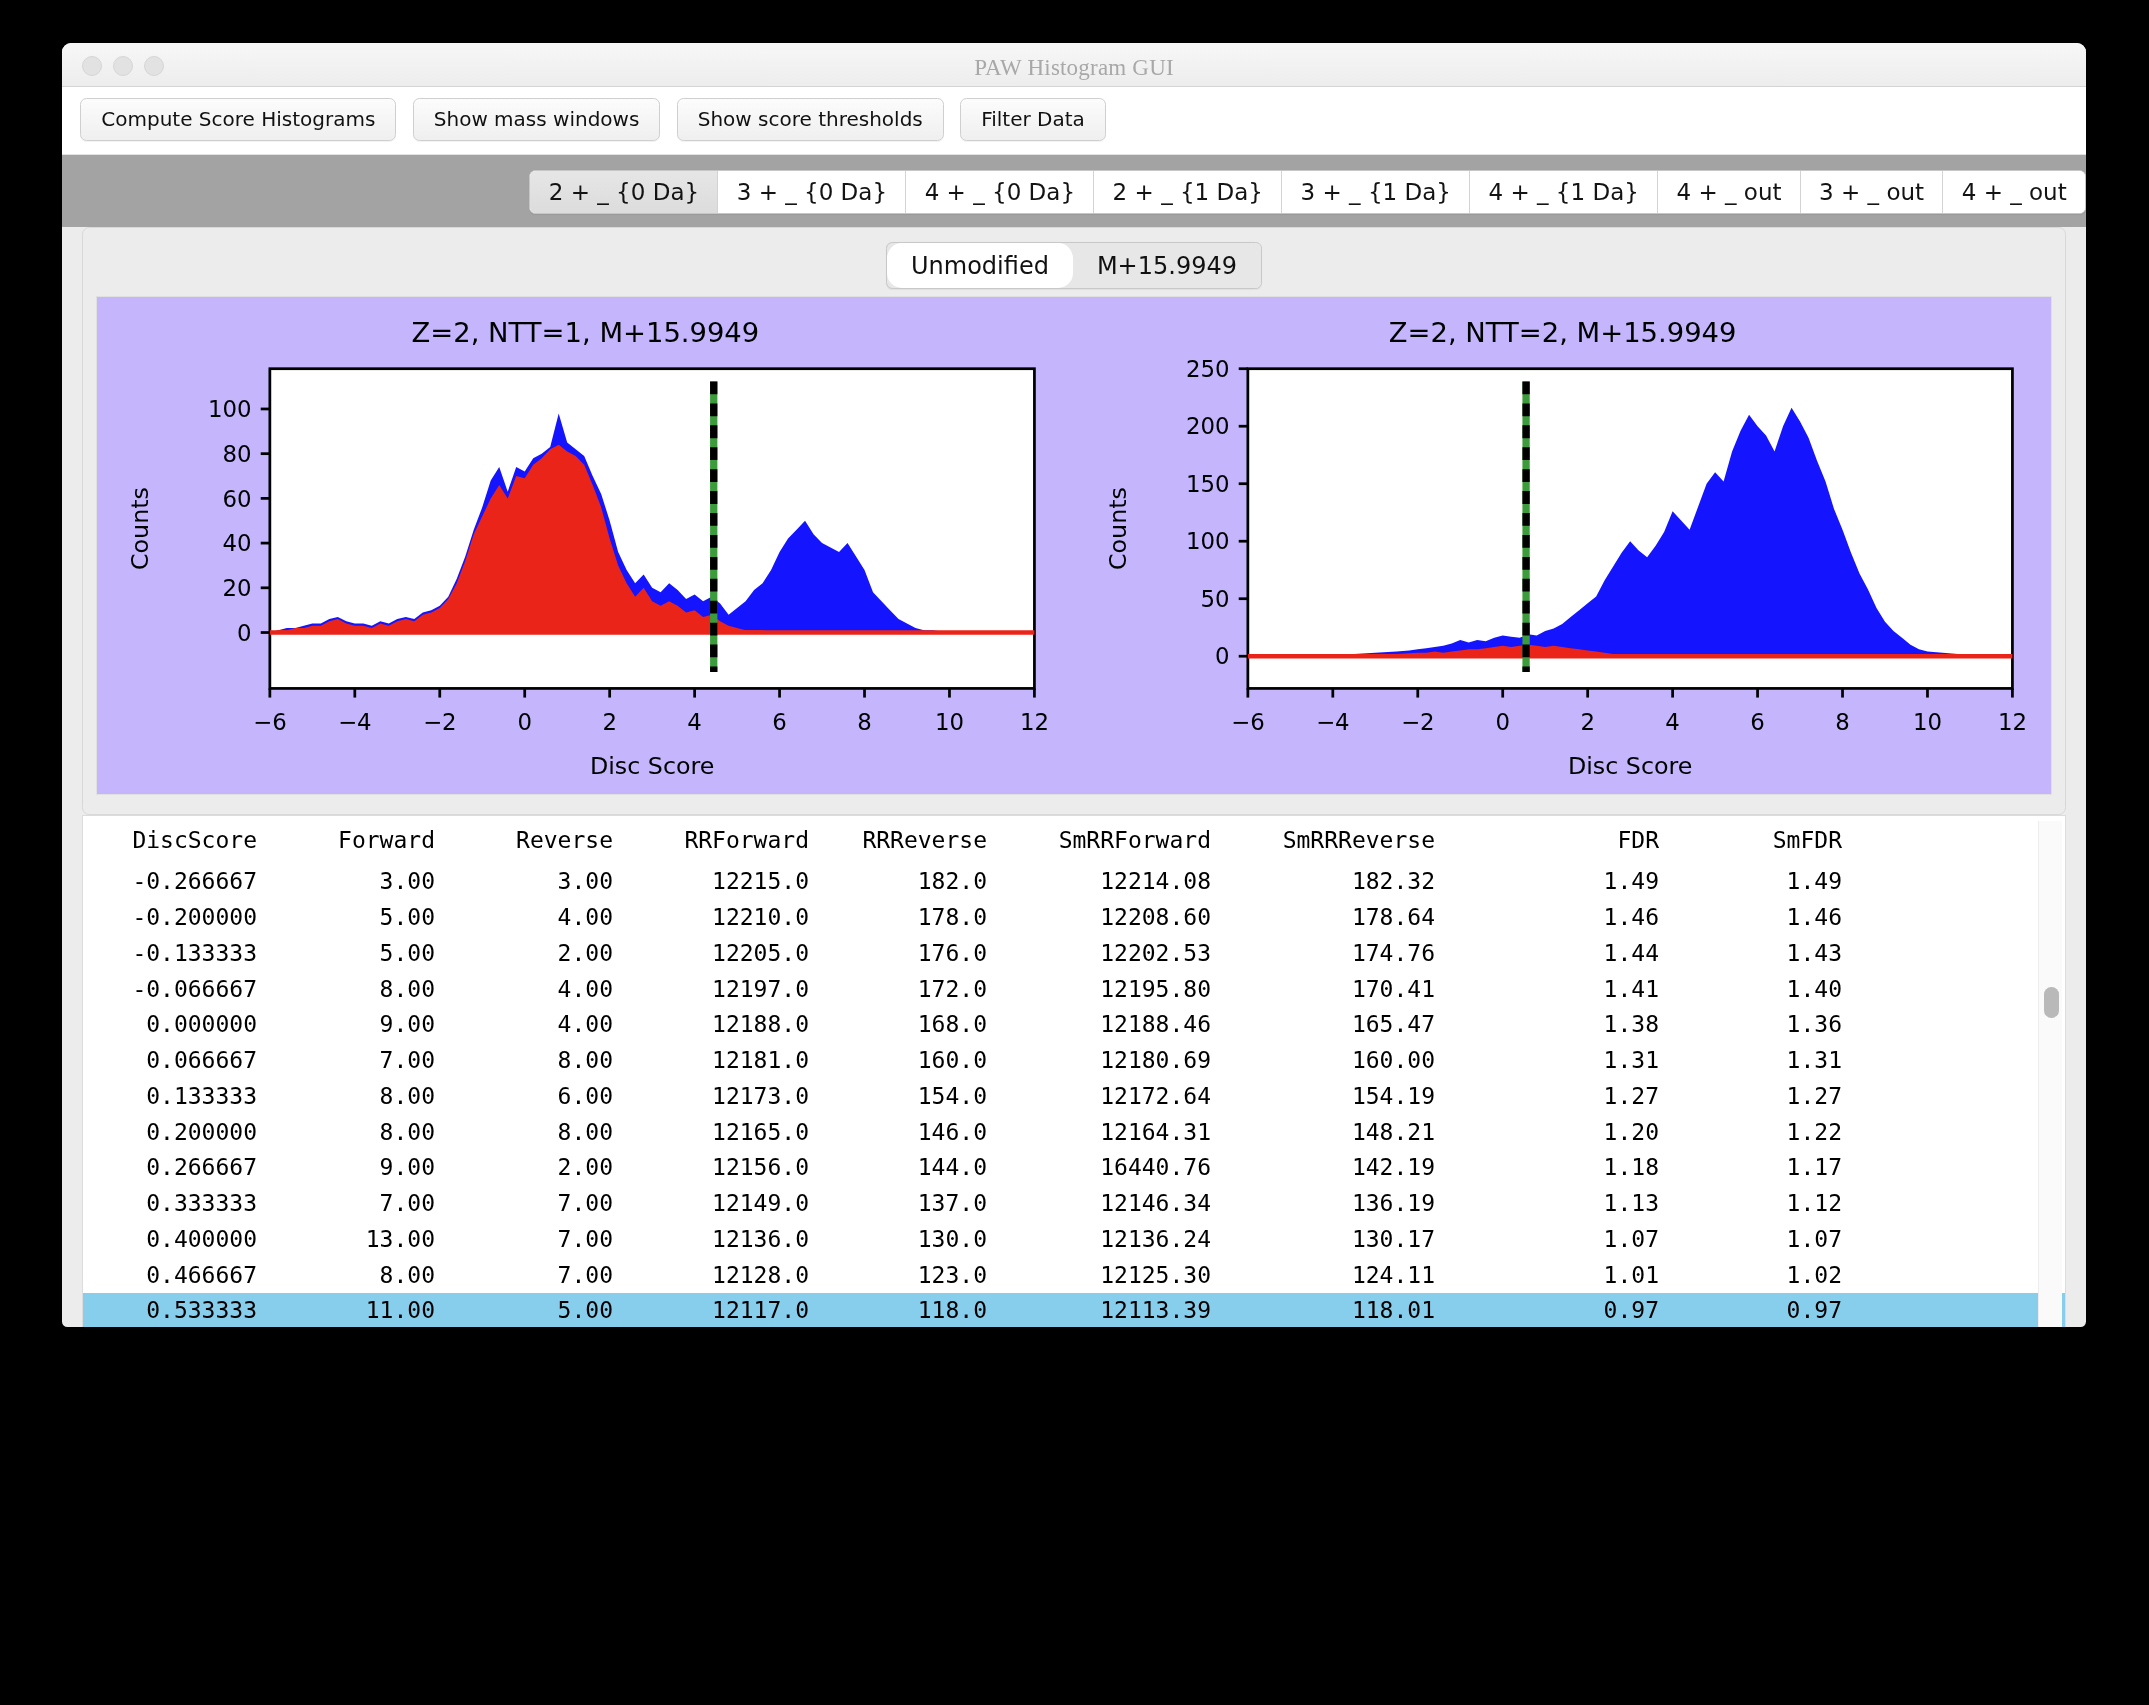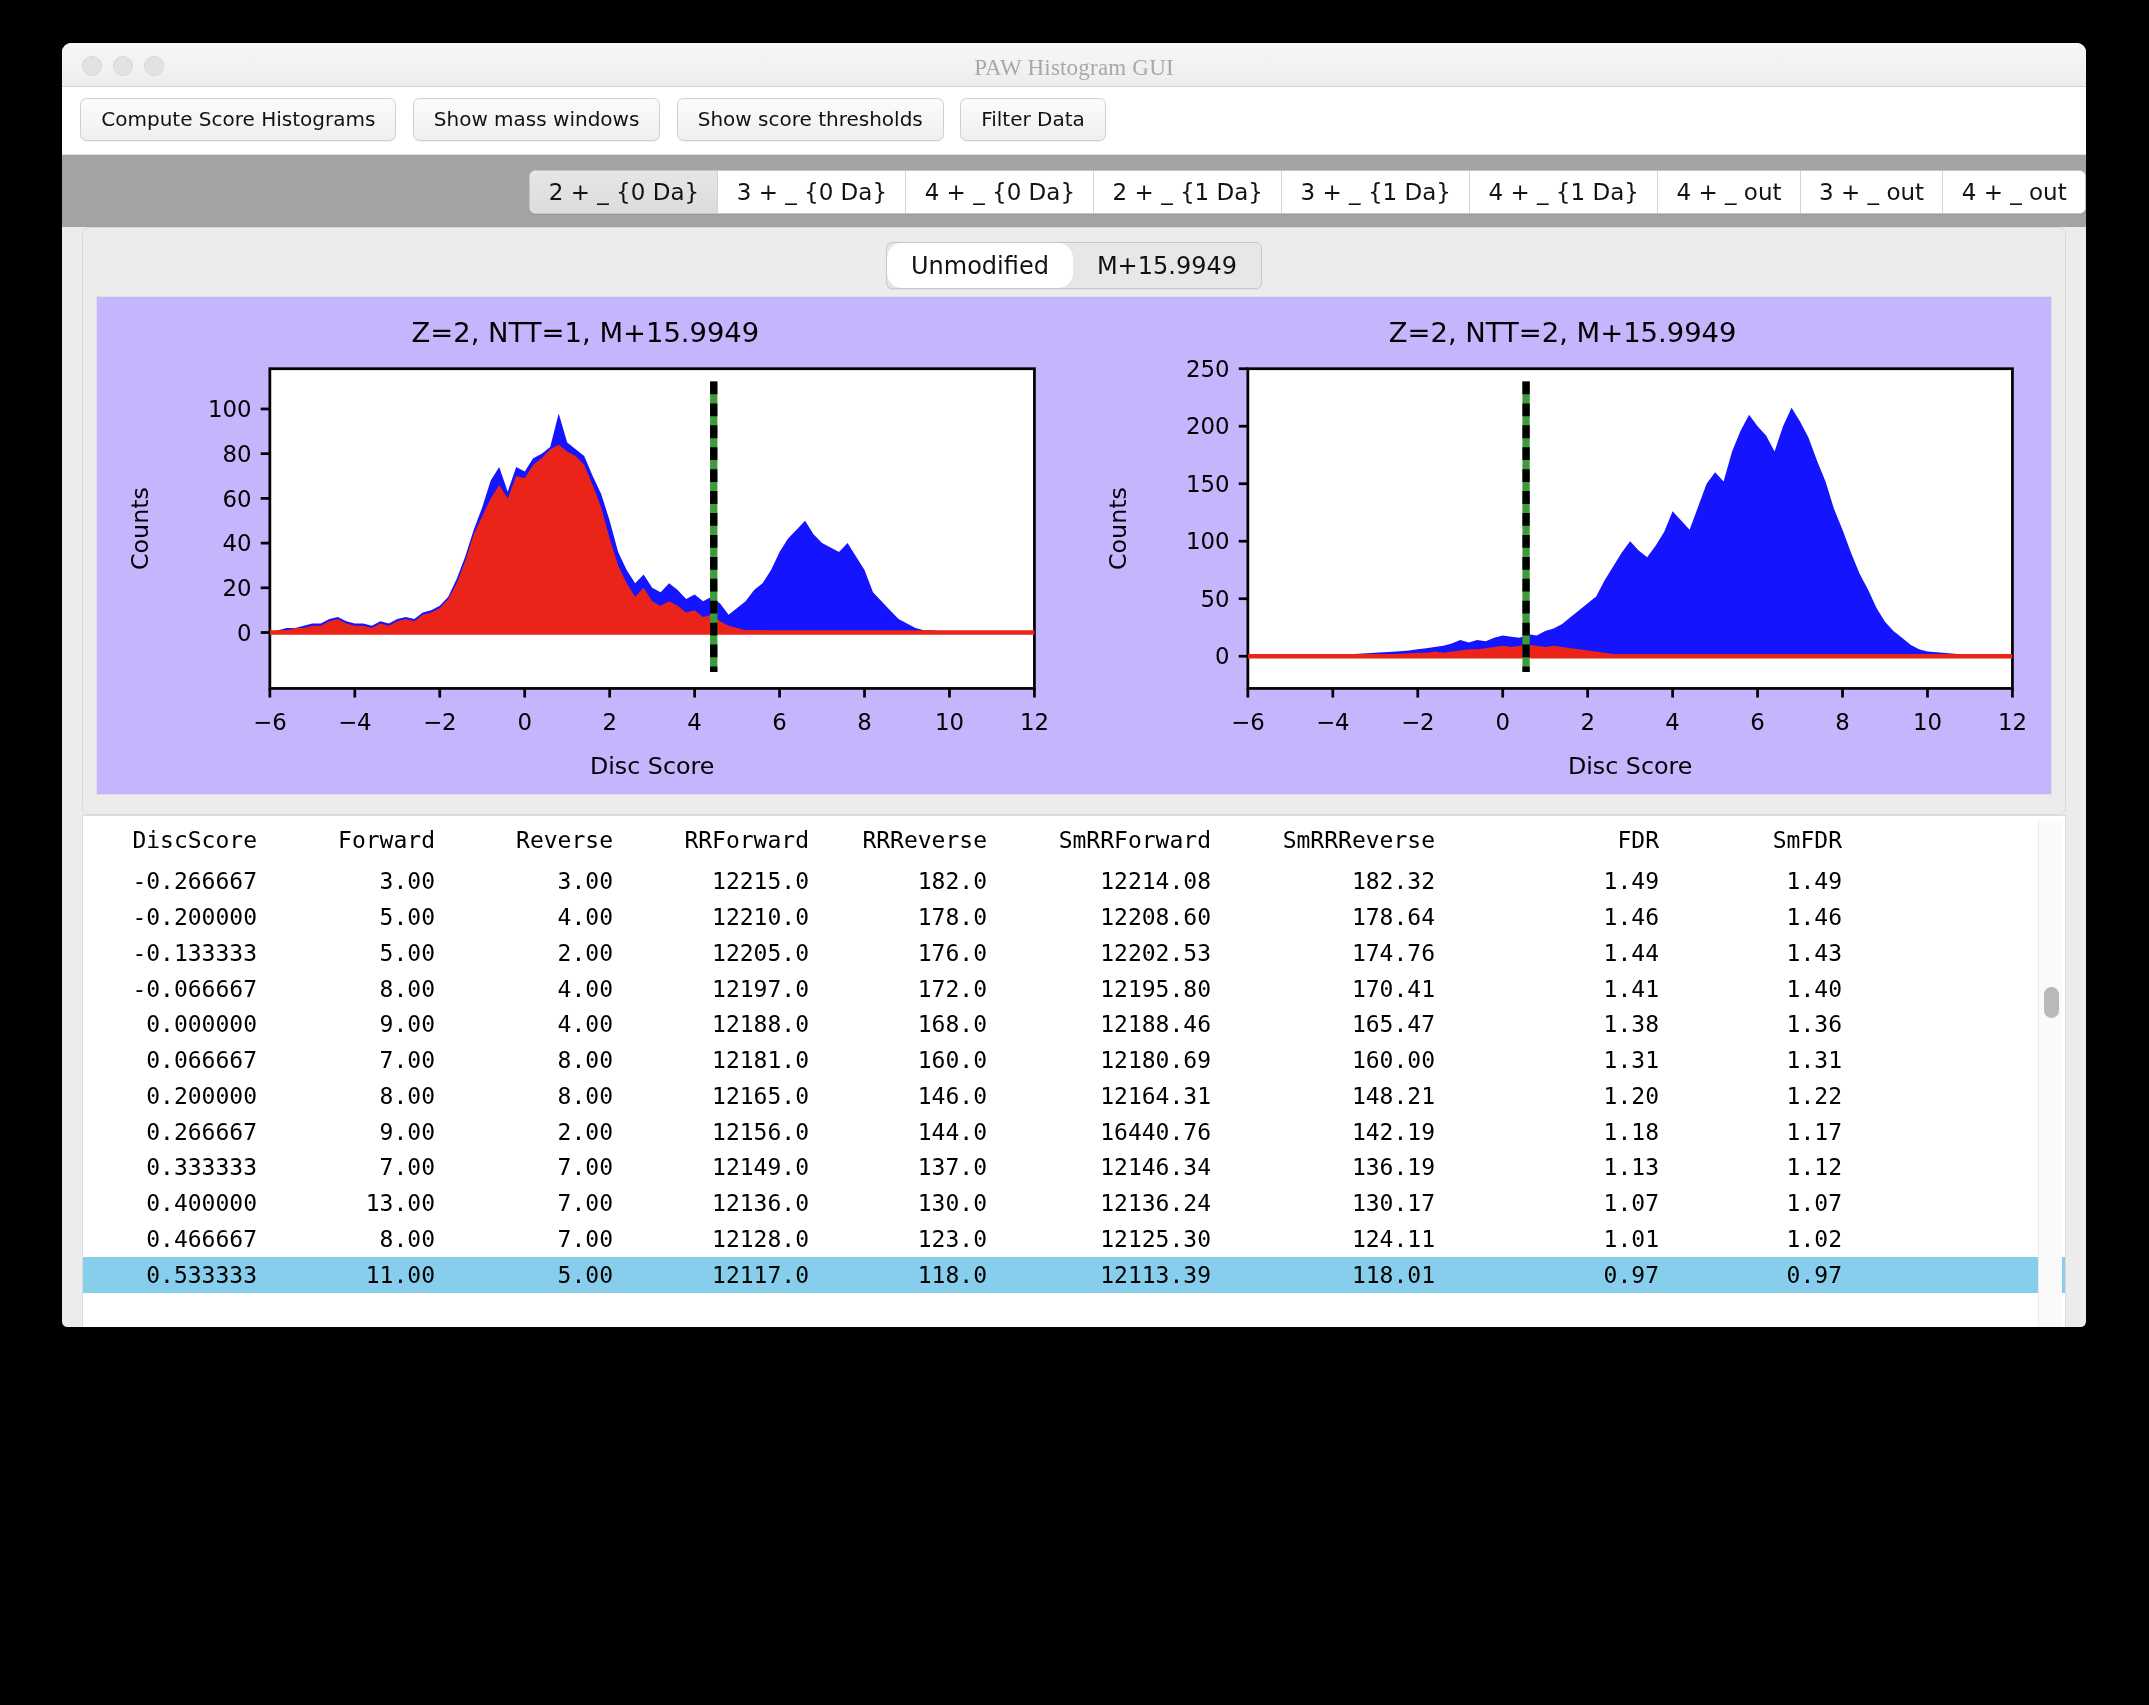--- a/index.html
+++ b/index.html
@@ -444,20 +444,32 @@
               <td>8.00</td>
               <td>12181.0</td>
               <td>160.0</td>
               <td>12180.69</td>
               <td>160.00</td>
               <td>1.31</td>
               <td>1.31</td>
               <td></td>
             </tr>
             <tr>
+              <td>0.133333</td>
+              <td>8.00</td>
+              <td>6.00</td>
+              <td>12173.0</td>
+              <td>154.0</td>
+              <td>12172.64</td>
+              <td>154.19</td>
+              <td>1.27</td>
+              <td>1.27</td>
+              <td></td>
+            </tr>
+            <tr>
               <td>0.200000</td>
               <td>8.00</td>
               <td>8.00</td>
               <td>12165.0</td>
               <td>146.0</td>
               <td>12164.31</td>
               <td>148.21</td>
               <td>1.20</td>
               <td>1.22</td>
               <td></td>

